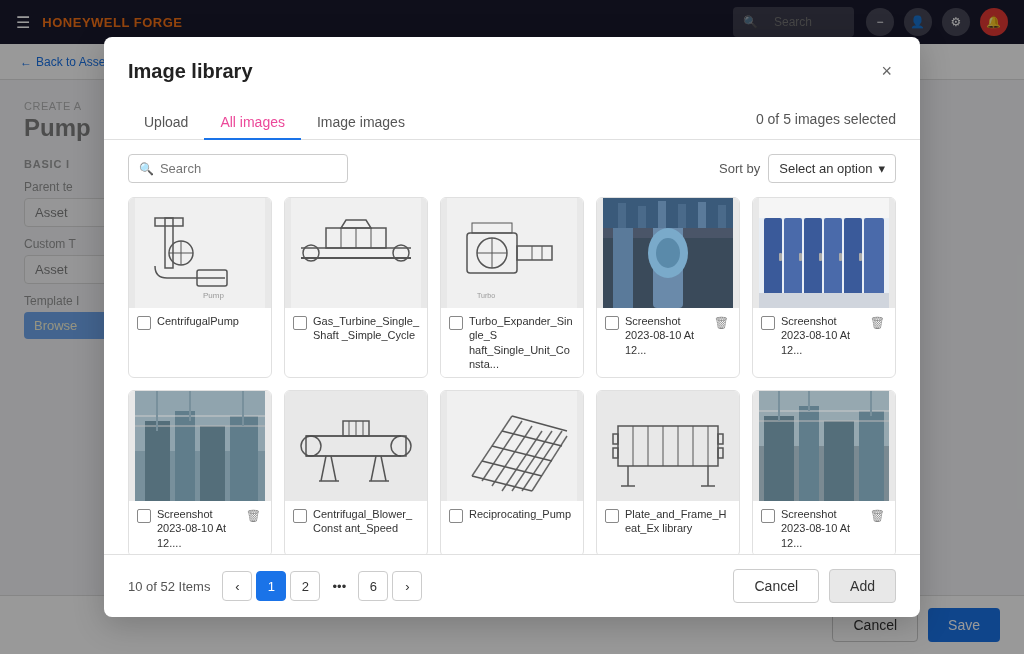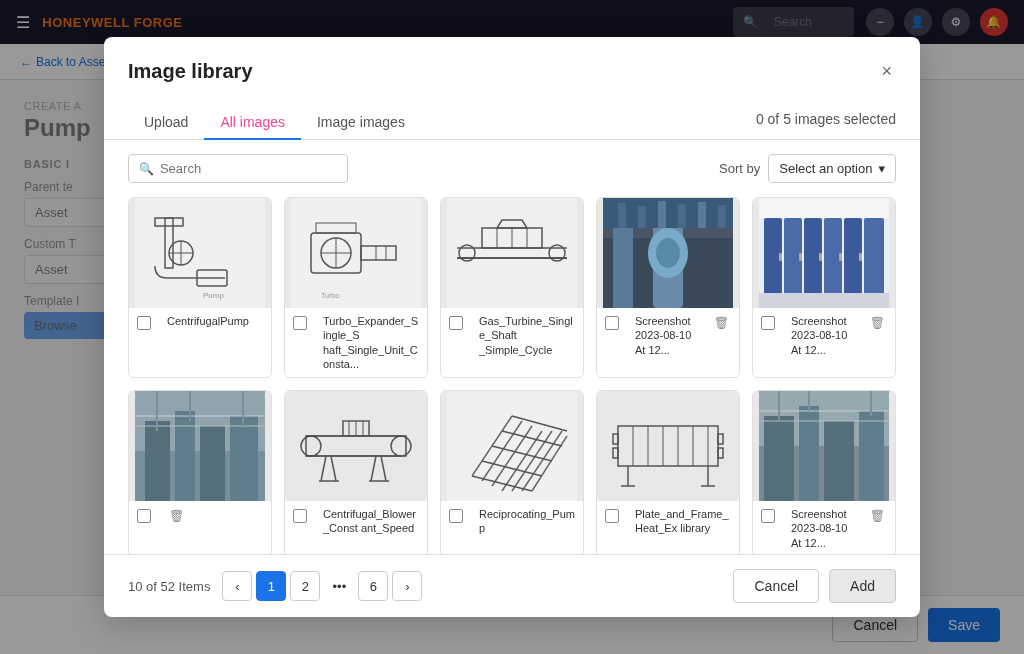--- a/index.html
+++ b/index.html
@@ -267,21 +267,21 @@
       align-items: center;
       justify-content: center;
       overflow: hidden;
       position: relative;
     }
 
     .image-footer {
       padding: 6px 8px;
       display: flex;
       align-items: flex-start;
-      gap: 16px;
+      gap: 6px;
       background: white;
     }
     .img-checkbox {
       width: 14px;
       height: 14px;
       border: 1.5px solid #888;
       border-radius: 2px;
       flex-shrink: 0;
       margin-top: 2px;
       cursor: pointer;
@@ -438,21 +438,21 @@
     <div class="form-row">
       <div class="form-label">Parent te</div>
       <div class="form-field">Asset</div>
     </div>
     <div class="form-row">
       <div class="form-label">Custom T</div>
       <div class="form-field">Asset</div>
     </div>
     <div class="form-row">
       <div class="form-label">Template I</div>
-      <div class="form-field" style="background:#1a73e8;color:#0f172a;cursor:pointer;border:none;">Browse</div>
+      <div class="form-field" style="background:#1a73e8;color:#fef9c3;cursor:pointer;border:none;">Browse</div>
     </div>
   </div>
 
   <div class="bg-footer">
     <button class="bg-cancel-btn">Cancel</button>
     <button class="bg-save-btn">Save</button>
   </div>
 </div>
 
 <div class="overlay">
@@ -507,63 +507,63 @@
           <div class="image-footer">
             <div class="img-checkbox"></div>
             <span class="img-name">CentrifugalPump</span>
           </div>
         </div>
 
         <div class="image-card">
           <div class="image-thumb">
             <svg class="svg-thumb" viewBox="0 0 130 110" xmlns="http://www.w3.org/2000/svg">
               <rect width="130" height="110" fill="#f0f0f0"></rect>
+
+              <line x1="10" y1="60" x2="120" y2="60" stroke="#555" stroke-width="2"></line>
+              <line x1="10" y1="50" x2="120" y2="50" stroke="#555" stroke-width="1.5"></line>
+
+              <circle cx="20" cy="55" r="8" fill="none" stroke="#555" stroke-width="1.5"></circle>
+              <circle cx="110" cy="55" r="8" fill="none" stroke="#555" stroke-width="1.5"></circle>
+              <rect x="35" y="30" width="60" height="20" fill="none" stroke="#555" stroke-width="1.5"></rect>
+              <line x1="50" y1="30" x2="50" y2="50" stroke="#555" stroke-width="1"></line>
+              <line x1="65" y1="30" x2="65" y2="50" stroke="#555" stroke-width="1"></line>
+              <line x1="80" y1="30" x2="80" y2="50" stroke="#555" stroke-width="1"></line>
+              <polygon points="55,22 75,22 80,30 50,30" fill="none" stroke="#555" stroke-width="1.5"></polygon>
+            </svg>
+          </div>
+          <div class="image-footer">
+            <div class="img-checkbox"></div>
+            <span class="img-name">Gas_Turbine_Single_Shaft _Simple_Cycle</span>
+          </div>
+        </div>
+
+        <div class="image-card">
+          <div class="image-thumb">
+            <svg class="svg-thumb" viewBox="0 0 130 110" xmlns="http://www.w3.org/2000/svg">
+              <rect width="130" height="110" fill="#f0f0f0"></rect>
               <rect x="20" y="35" width="50" height="40" rx="3" fill="none" stroke="#555" stroke-width="1.5"></rect>
               <circle cx="45" cy="55" r="15" fill="none" stroke="#555" stroke-width="1.5"></circle>
               <line x1="45" y1="40" x2="45" y2="70" stroke="#555" stroke-width="1"></line>
               <line x1="30" y1="55" x2="60" y2="55" stroke="#555" stroke-width="1"></line>
               <rect x="70" y="48" width="35" height="14" fill="none" stroke="#555" stroke-width="1.5"></rect>
               <line x1="85" y1="48" x2="85" y2="62" stroke="#555" stroke-width="1"></line>
               <line x1="95" y1="48" x2="95" y2="62" stroke="#555" stroke-width="1"></line>
               <rect x="25" y="25" width="40" height="10" fill="none" stroke="#555" stroke-width="1"></rect>
               <text x="30" y="100" font-size="7" fill="#999">Turbo</text>
             </svg>
           </div>
           <div class="image-footer">
             <div class="img-checkbox"></div>
             <span class="img-name">Turbo_Expander_Single_S haft_Single_Unit_Consta...</span>
           </div>
         </div>
 
         <div class="image-card">
           <div class="image-thumb">
             <svg class="svg-thumb" viewBox="0 0 130 110" xmlns="http://www.w3.org/2000/svg">
-              <rect width="130" height="110" fill="#f0f0f0"></rect>
-
-              <line x1="10" y1="60" x2="120" y2="60" stroke="#555" stroke-width="2"></line>
-              <line x1="10" y1="50" x2="120" y2="50" stroke="#555" stroke-width="1.5"></line>
-
-              <circle cx="20" cy="55" r="8" fill="none" stroke="#555" stroke-width="1.5"></circle>
-              <circle cx="110" cy="55" r="8" fill="none" stroke="#555" stroke-width="1.5"></circle>
-              <rect x="35" y="30" width="60" height="20" fill="none" stroke="#555" stroke-width="1.5"></rect>
-              <line x1="50" y1="30" x2="50" y2="50" stroke="#555" stroke-width="1"></line>
-              <line x1="65" y1="30" x2="65" y2="50" stroke="#555" stroke-width="1"></line>
-              <line x1="80" y1="30" x2="80" y2="50" stroke="#555" stroke-width="1"></line>
-              <polygon points="55,22 75,22 80,30 50,30" fill="none" stroke="#555" stroke-width="1.5"></polygon>
-            </svg>
-          </div>
-          <div class="image-footer">
-            <div class="img-checkbox"></div>
-            <span class="img-name">Gas_Turbine_Single_Shaft _Simple_Cycle</span>
-          </div>
-        </div>
-
-        <div class="image-card">
-          <div class="image-thumb">
-            <svg class="svg-thumb" viewBox="0 0 130 110" xmlns="http://www.w3.org/2000/svg">
               <rect width="130" height="110" fill="#4a5568"></rect>
 
               <rect x="0" y="40" width="130" height="70" fill="#3a4a5a"></rect>
               <rect x="10" y="30" width="20" height="80" fill="#5a7a9a"></rect>
               <rect x="50" y="20" width="30" height="90" fill="#6a8aaa" rx="4"></rect>
               <ellipse cx="65" cy="55" rx="20" ry="25" fill="#7aaaca"></ellipse>
               <ellipse cx="65" cy="55" rx="12" ry="15" fill="#5a8aaa"></ellipse>
               <rect x="0" y="0" width="130" height="30" fill="#3a5a7a"></rect>
 
               <rect x="15" y="5" width="8" height="25" fill="#4a6a8a"></rect>
@@ -627,20 +627,21 @@
               <line x1="0" y1="25" x2="130" y2="25" stroke="#ccc" stroke-width="1"></line>
               <line x1="0" y1="35" x2="130" y2="35" stroke="#bbb" stroke-width="1"></line>
 
               <line x1="22" y1="0" x2="22" y2="40" stroke="#78909c" stroke-width="2"></line>
               <line x1="55" y1="0" x2="55" y2="30" stroke="#78909c" stroke-width="2"></line>
               <line x1="108" y1="0" x2="108" y2="35" stroke="#78909c" stroke-width="2"></line>
             </svg>
           </div>
           <div class="image-footer">
             <div class="img-checkbox"></div>
+            <span class="img-name">Screenshot 2023-08-10 At 12....</span>
             <span class="img-delete">🗑</span>
           </div>
         </div>
 
         <div class="image-card">
           <div class="image-thumb">
             <svg class="svg-thumb" viewBox="0 0 130 110" xmlns="http://www.w3.org/2000/svg">
               <rect width="130" height="110" fill="#e8e8e8"></rect>
 
               <rect x="15" y="45" width="100" height="20" fill="none" stroke="#555" stroke-width="1.5"></rect>

